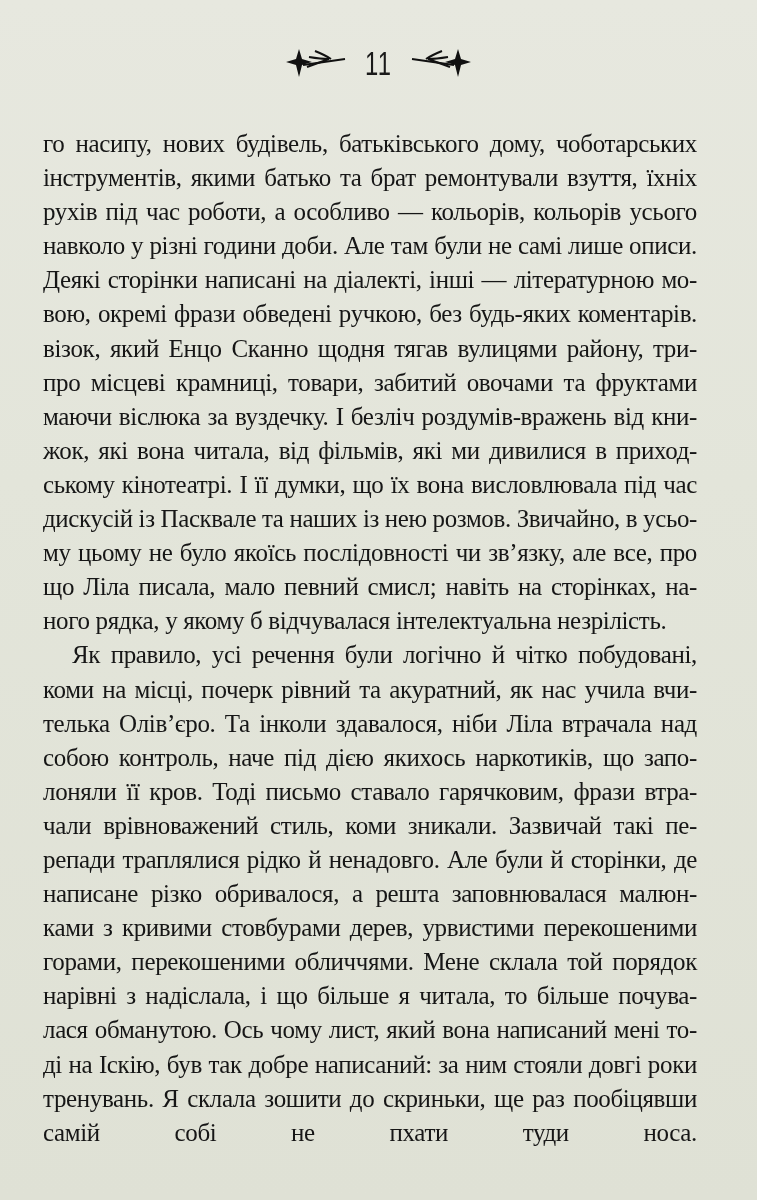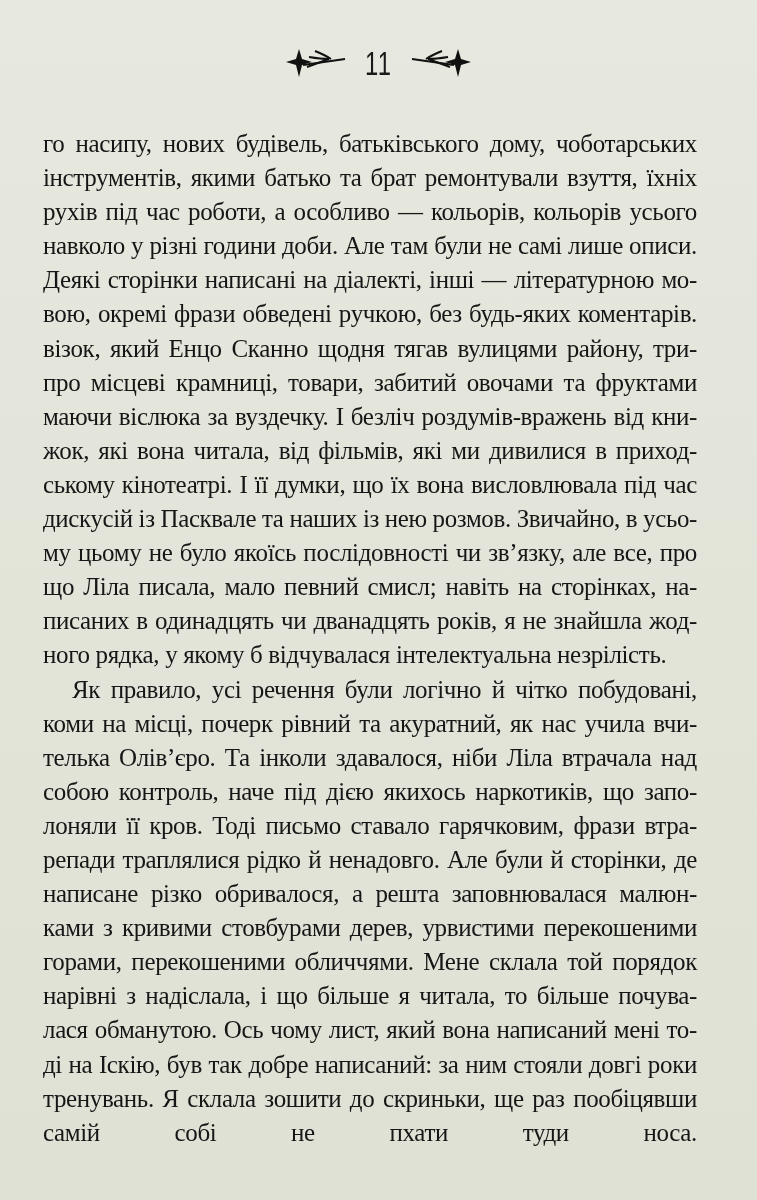--- a/index.html
+++ b/index.html
@@ -98,30 +98,30 @@
     <span class="line">Деякі сторінки написані на діалекті, інші — літературною мо-</span>
     <span class="line">вою, окремі фрази обведені ручкою, без будь-яких коментарів.</span>
     <span class="line">візок, який Енцо Сканно щодня тягав вулицями району, три-</span>
     <span class="line">про місцеві крамниці, товари, забитий овочами та фруктами</span>
     <span class="line">маючи віслюка за вуздечку. І безліч роздумів-вражень від кни-</span>
     <span class="line">жок, які вона читала, від фільмів, які ми дивилися в приход-</span>
     <span class="line">ському кінотеатрі. І її думки, що їх вона висловлювала під час</span>
     <span class="line" style="transform: scaleX(0.996); width: 656.609px; text-align-last: justify;">дискусій із Пасквале та наших із нею розмов. Звичайно, в усьо-</span>
     <span class="line">му цьому не було якоїсь послідовності чи зв’язку, але все, про</span>
     <span class="line">що Ліла писала, мало певний смисл; навіть на сторінках, на-</span>
-    <span class="line">писаних в одинадцять чи дванадцять років, я не знайшла жод-</span>
     <span class="line last">ного рядка, у якому б відчувалася інтелектуальна незрілість.</span>
   </div>
 
   <div>
     <span class="line indent">Як правило, усі речення були логічно й чітко побудовані,</span>
     <span class="line">коми на місці, почерк рівний та акуратний, як нас учила вчи-</span>
     <span class="line">телька Олів’єро. Та інколи здавалося, ніби Ліла втрачала над</span>
     <span class="line">собою контроль, наче під дією якихось наркотиків, що запо-</span>
     <span class="line">лоняли її кров. Тоді письмо ставало гарячковим, фрази втра-</span>
+    <span class="line">чали врівноважений стиль, коми зникали. Зазвичай такі пе-</span>
     <span class="line">репади траплялися рідко й ненадовго. Але були й сторінки, де</span>
     <span class="line">написане різко обривалося, а решта заповнювалася малюн-</span>
     <span class="line">ками з кривими стовбурами дерев, урвистими перекошеними</span>
     <span class="line">горами, перекошеними обличчями. Мене склала той порядок</span>
     <span class="line">нарівні з надіслала, і що більше я читала, то більше почува-</span>
     <span class="line">лася обманутою. Ось чому лист, який вона написаний мені то-</span>
     <span class="line">ді на Іскію, був так добре написаний: за ним стояли довгі роки</span>
     <span class="line">тренувань. Я склала зошити до скриньки, ще раз пообіцявши</span>
     <span class="line">самій собі не пхати туди носа.</span>
 

